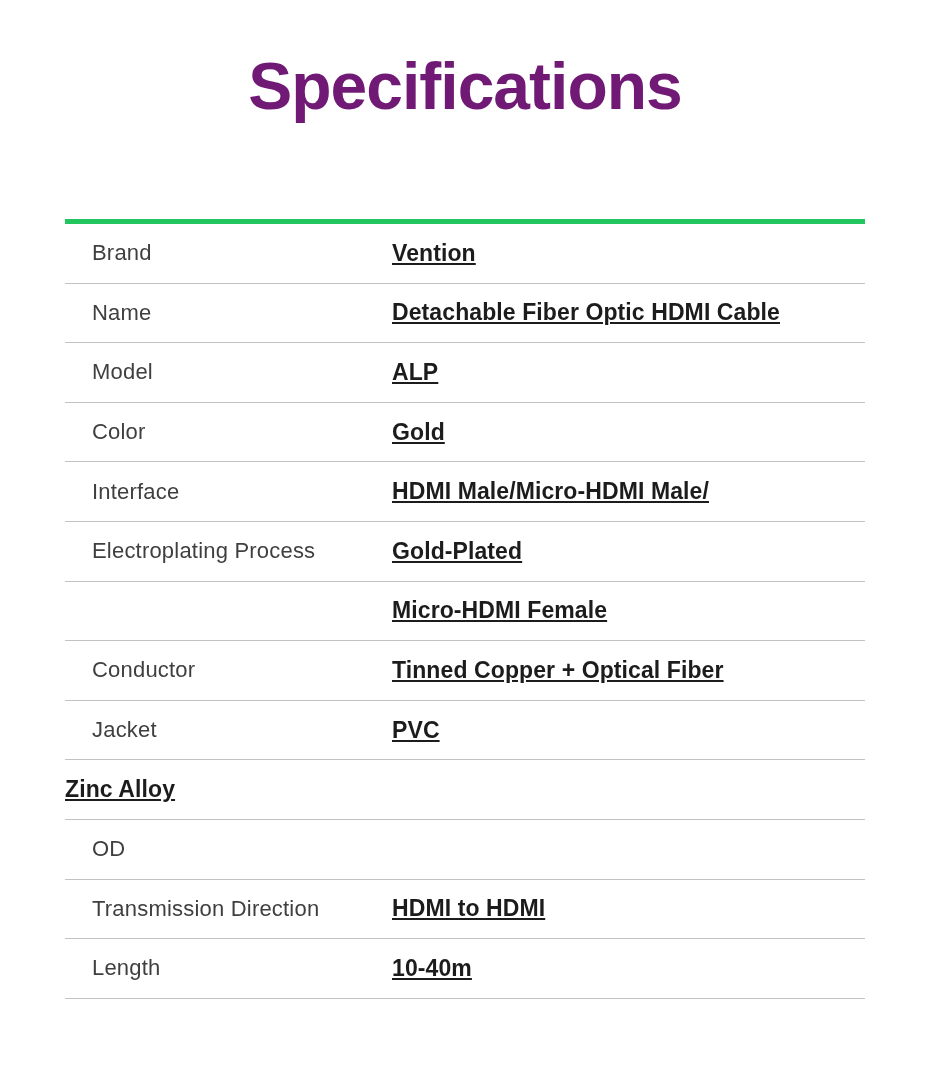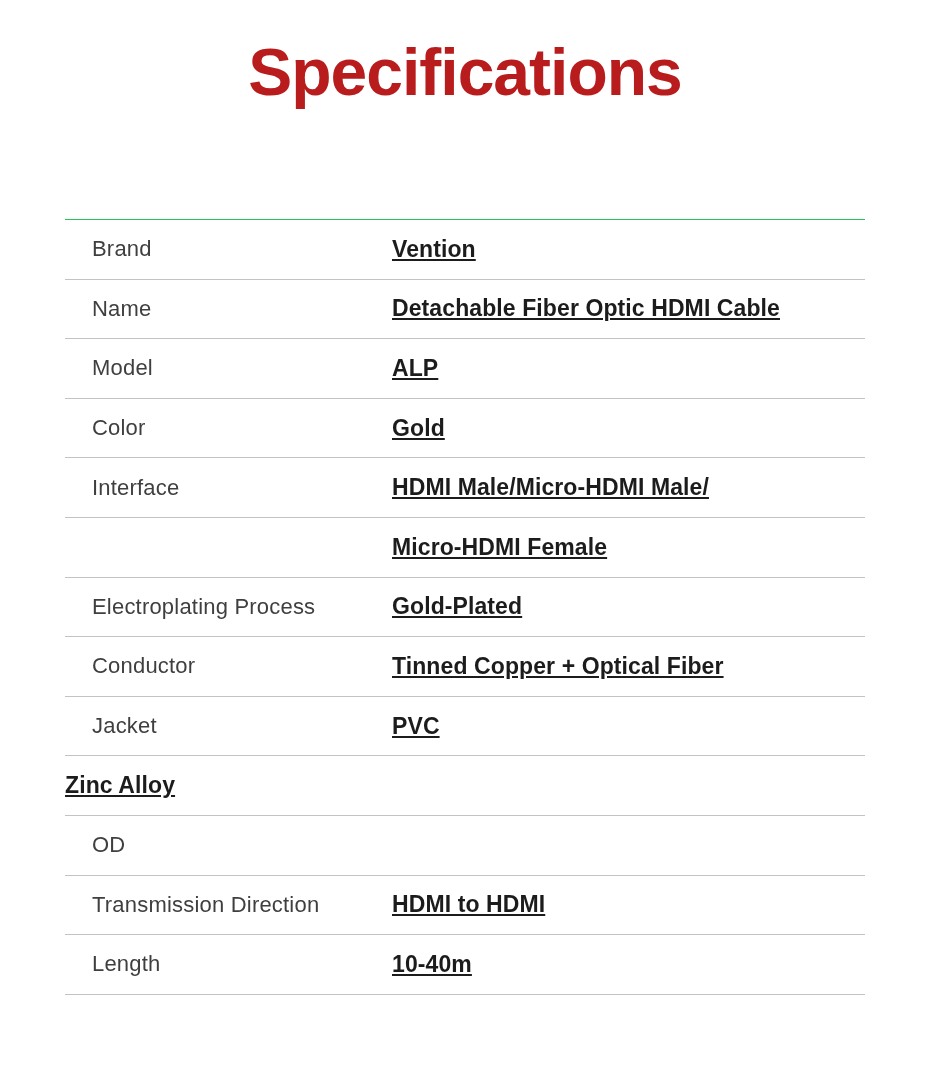--- a/index.html
+++ b/index.html
@@ -10,33 +10,33 @@
   }
   .page {
     position: relative;
     width: 930px;
     height: 1066px;
     background: #ffffff;
     overflow: hidden;
   }
   .title {
     margin: 0;
-    padding-top: 34px;
+    padding-top: 48px;
     text-align: center;
     font-size: 66px;
     font-weight: 800;
     letter-spacing: -1px;
-    color: #b91c1c;
+    color: #701a75;
   }
   .spec-table {
     position: absolute;
     left: 65px;
     top: 219px;
     width: 800px;
-    border-top: 1px solid #22c55e;
+    border-top: 5px solid #22c55e;
   }
   .row {
     display: flex;
     align-items: center;
     height: 58.6px;
     border-bottom: 1px solid #c3c3c3;
   }
   .label {
     flex: 0 0 300px;
     padding-left: 27px;
@@ -77,26 +77,26 @@
     </div>
     <div class="row">
       <span class="label">Color</span>
       <span class="value">Gold</span>
     </div>
     <div class="row">
       <span class="label">Interface</span>
       <span class="value">HDMI Male/Micro-HDMI Male/</span>
     </div>
     <div class="row">
+      <span class="label">Electroplating Process</span>
+      <span class="value">Gold-Plated</span>
+    </div>
+    <div class="row">
       <span class="label"></span>
       <span class="value">Micro-HDMI Female</span>
-    </div>
-    <div class="row">
-      <span class="label">Electroplating Process</span>
-      <span class="value">Gold-Plated</span>
     </div>
     <div class="row">
       <span class="label">Conductor</span>
       <span class="value">Tinned Copper + Optical Fiber</span>
     </div>
     <div class="row">
       <span class="label">Jacket</span>
       <span class="value">PVC</span>
     </div>
     <div class="row">

